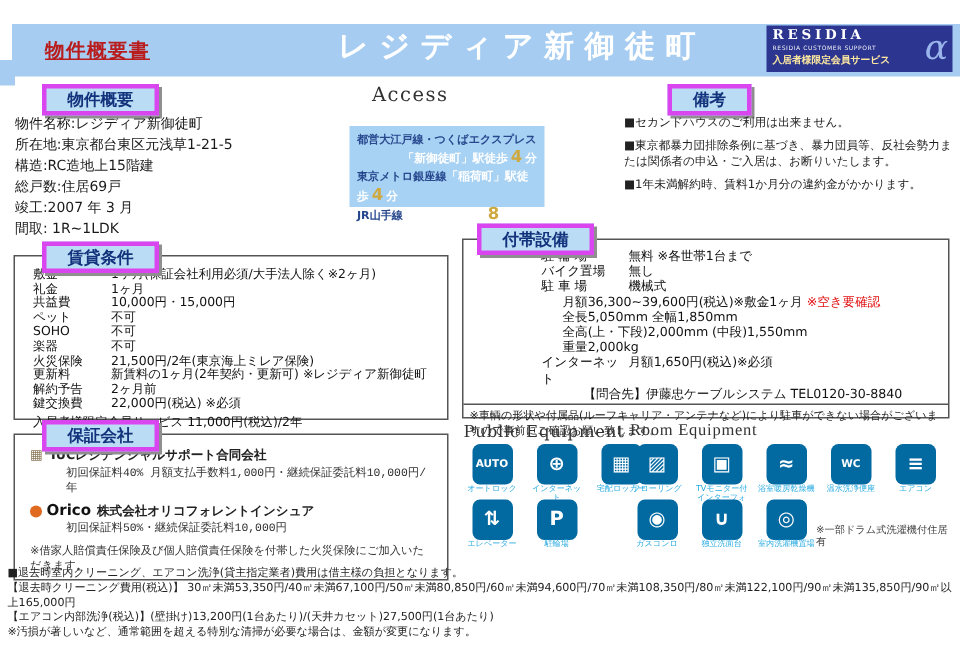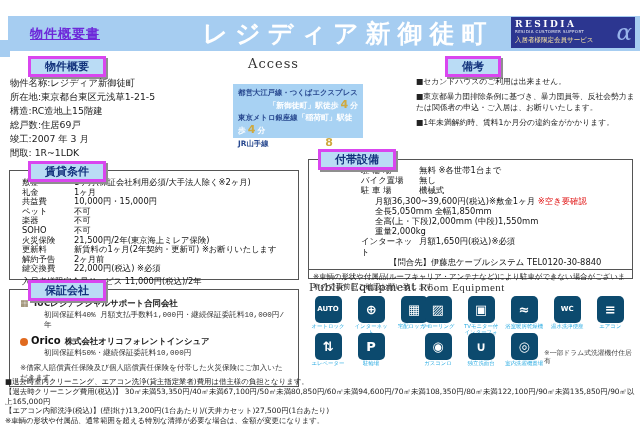--- a/index.html
+++ b/index.html
@@ -2,29 +2,29 @@
 <html><head>
 <meta charset="utf-8">
 <style>
   html,body{margin:0;padding:0;}
   .page{position:relative;width:640px;height:443px;background:#ffffff;overflow:hidden;
         font-family:"DejaVu Sans",sans-serif;color:#222;}
 
   
   .hdr-accent{position:absolute;left:0;top:40px;width:10px;height:17px;background:#a6cdf1;}
   .header{position:absolute;left:8px;top:16px;width:632px;height:35px;background:#a6cdf1;}
-  .doc-label{position:absolute;left:22px;top:9px;font-size:13px;font-weight:bold;color:#6d28d9;
+  .doc-label{position:absolute;left:22px;top:9px;font-size:13px;font-weight:bold;color:#b91c1c;
              text-decoration:underline;letter-spacing:1px;}
-  .title{position:absolute;left:165px;top:1px;width:350px;text-align:center;font-size:25px;
+  .title{position:absolute;left:165px;top:1px;width:350px;text-align:center;font-size:20px;
          font-weight:bold;color:#ffffff;font-family:"DejaVu Serif",serif;letter-spacing:7px;white-space:nowrap;}
   .logo{position:absolute;right:5px;top:1px;width:124px;height:31px;background:#2c3690;
         padding:2px 4px;box-sizing:border-box;color:#fff;}
   .logo-brand{font-size:9px;font-weight:bold;letter-spacing:2.5px;font-family:"DejaVu Serif",serif;line-height:10px;}
   .logo-sub{font-size:4px;letter-spacing:.4px;line-height:5px;opacity:.92;}
-  .logo-service{font-size:6.5px;font-weight:normal;color:#ffe9a0;line-height:9px;margin-top:2px;white-space:nowrap;}
+  .logo-service{font-size:6.5px;font-weight:bold;color:#ffe9a0;line-height:9px;margin-top:2px;white-space:nowrap;}
   .logo-alpha{position:absolute;right:3px;top:0px;font-size:23px;font-style:italic;
               font-family:"DejaVu Serif",serif;color:rgba(165,195,245,.9);line-height:31px;}
 
   
   .chip{position:absolute;background:#badcf5;border:3px solid #d946ef;box-shadow:2px 2px 0 #8f8f8f;
         color:#12327c;font-weight:bold;font-size:11px;line-height:15px;padding:0 14px;white-space:nowrap;}
 
   
   .ov-list{position:absolute;left:10px;top:76px;width:215px;font-size:9.3px;line-height:14px;color:#1a1a1a;}
 
@@ -66,21 +66,21 @@
   .fr-l{display:inline-block;width:58px;vertical-align:top;padding-left:44px;}
   .fr-ind{padding-left:58px;}
   .fr-ind2{padding-left:72px;}
   .red{color:#e01010;}
   .fac-note{border-top:1px solid #555;margin-top:2px;padding:2px 4px;font-size:7.4px;line-height:1.3;color:#222;}
 
   
   .eq-head{position:absolute;font-size:11px;font-family:"DejaVu Serif",serif;color:#333;letter-spacing:.5px;}
   .eq-row{position:absolute;white-space:nowrap;}
   .eq-cell{display:inline-block;width:38px;text-align:center;vertical-align:top;}
-  .eq-sq{width:27px;height:27px;margin:0 auto;background:#0c4a6e;border-radius:5px;color:#fff;
+  .eq-sq{width:27px;height:27px;margin:0 auto;background:#0369a1;border-radius:5px;color:#fff;
          font-weight:bold;font-size:13px;line-height:27px;text-align:center;}
   .eq-sq.small{font-size:7px;}
   .eq-lbl{font-size:5.4px;color:#29abe2;line-height:1.1;margin-top:1px;white-space:normal;}
   .drum-note{position:absolute;left:544px;top:349px;width:92px;font-size:6.8px;color:#444;line-height:1.25;}
 
   
   .footer{position:absolute;left:5px;top:377px;width:632px;font-size:7.4px;line-height:1.32;color:#222;}
 </style>
 </head>
 <body>
@@ -130,24 +130,24 @@
     <div>■東京都暴力団排除条例に基づき、暴力団員等、反社会勢力または関係者の申込・ご入居は、お断りいたします。</div>
     <div>■1年未満解約時、賃料1か月分の違約金がかかります。</div>
   </div>
 
   <div class="bbox lease-box">
     <div class="lease-rows">
       <div><span class="lr-l">敷金</span><span>1ヶ月(保証会社利用必須/大手法人除く※2ヶ月)</span></div>
       <div><span class="lr-l">礼金</span><span>1ヶ月</span></div>
       <div><span class="lr-l">共益費</span><span>10,000円・15,000円</span></div>
       <div><span class="lr-l">ペット</span><span>不可</span></div>
+      <div><span class="lr-l">SOHO</span><span>不可</span></div>
       <div><span class="lr-l">楽器</span><span>不可</span></div>
-      <div><span class="lr-l">SOHO</span><span>不可</span></div>
       <div><span class="lr-l">火災保険</span><span>21,500円/2年(東京海上ミレア保険)</span></div>
-      <div><span class="lr-l">更新料</span><span>新賃料の1ヶ月(2年契約・更新可) ※お断りいたします</span></div>
+      <div><span class="lr-l">更新料</span><span>新賃料の1ヶ月(2年契約・更新可) ※レジディア新御徒町</span></div>
       <div><span class="lr-l">解約予告</span><span>2ヶ月前</span></div>
       <div><span class="lr-l">鍵交換費</span><span>22,000円(税込) ※必須</span></div>
     </div>
     <div class="lease-member">入居者様限定会員サービス 11,000円(税込)/2年</div>
   </div>
   <div class="chip" style="left:28px;top:161px;">賃貸条件</div>
 
   <div class="bbox fac-box">
     <div class="fac-rows">
       <div><span class="fr-l">駐 輪 場</span><span>無料 ※各世帯1台まで</span></div>
@@ -203,16 +203,16 @@
     <div class="eq-cell"><div class="eq-sq">◉</div><div class="eq-lbl">ガスコンロ</div></div>
     <div class="eq-cell"><div class="eq-sq">∪</div><div class="eq-lbl">独立洗面台</div></div>
     <div class="eq-cell"><div class="eq-sq">◎</div><div class="eq-lbl">室内洗濯機置場</div></div>
   </div>
   <div class="drum-note">※一部ドラム式洗濯機付住居有</div>
 
   <div class="footer">
     <div>■退去時室内クリーニング、エアコン洗浄(貸主指定業者)費用は借主様の負担となります。</div>
     <div>【退去時クリーニング費用(税込)】 30㎡未満53,350円/40㎡未満67,100円/50㎡未満80,850円/60㎡未満94,600円/70㎡未満108,350円/80㎡未満122,100円/90㎡未満135,850円/90㎡以上165,000円</div>
     <div>【エアコン内部洗浄(税込)】(壁掛け)13,200円(1台あたり)/(天井カセット)27,500円(1台あたり)</div>
-    <div>※車輌の形状や付属品、通常範囲を超える特別な清掃が必要な場合は、金額が変更になります。</div>
+    <div>※汚損が著しいなど、通常範囲を超える特別な清掃が必要な場合は、金額が変更になります。</div>
   </div>
 
 </div>
 
 </body></html>

